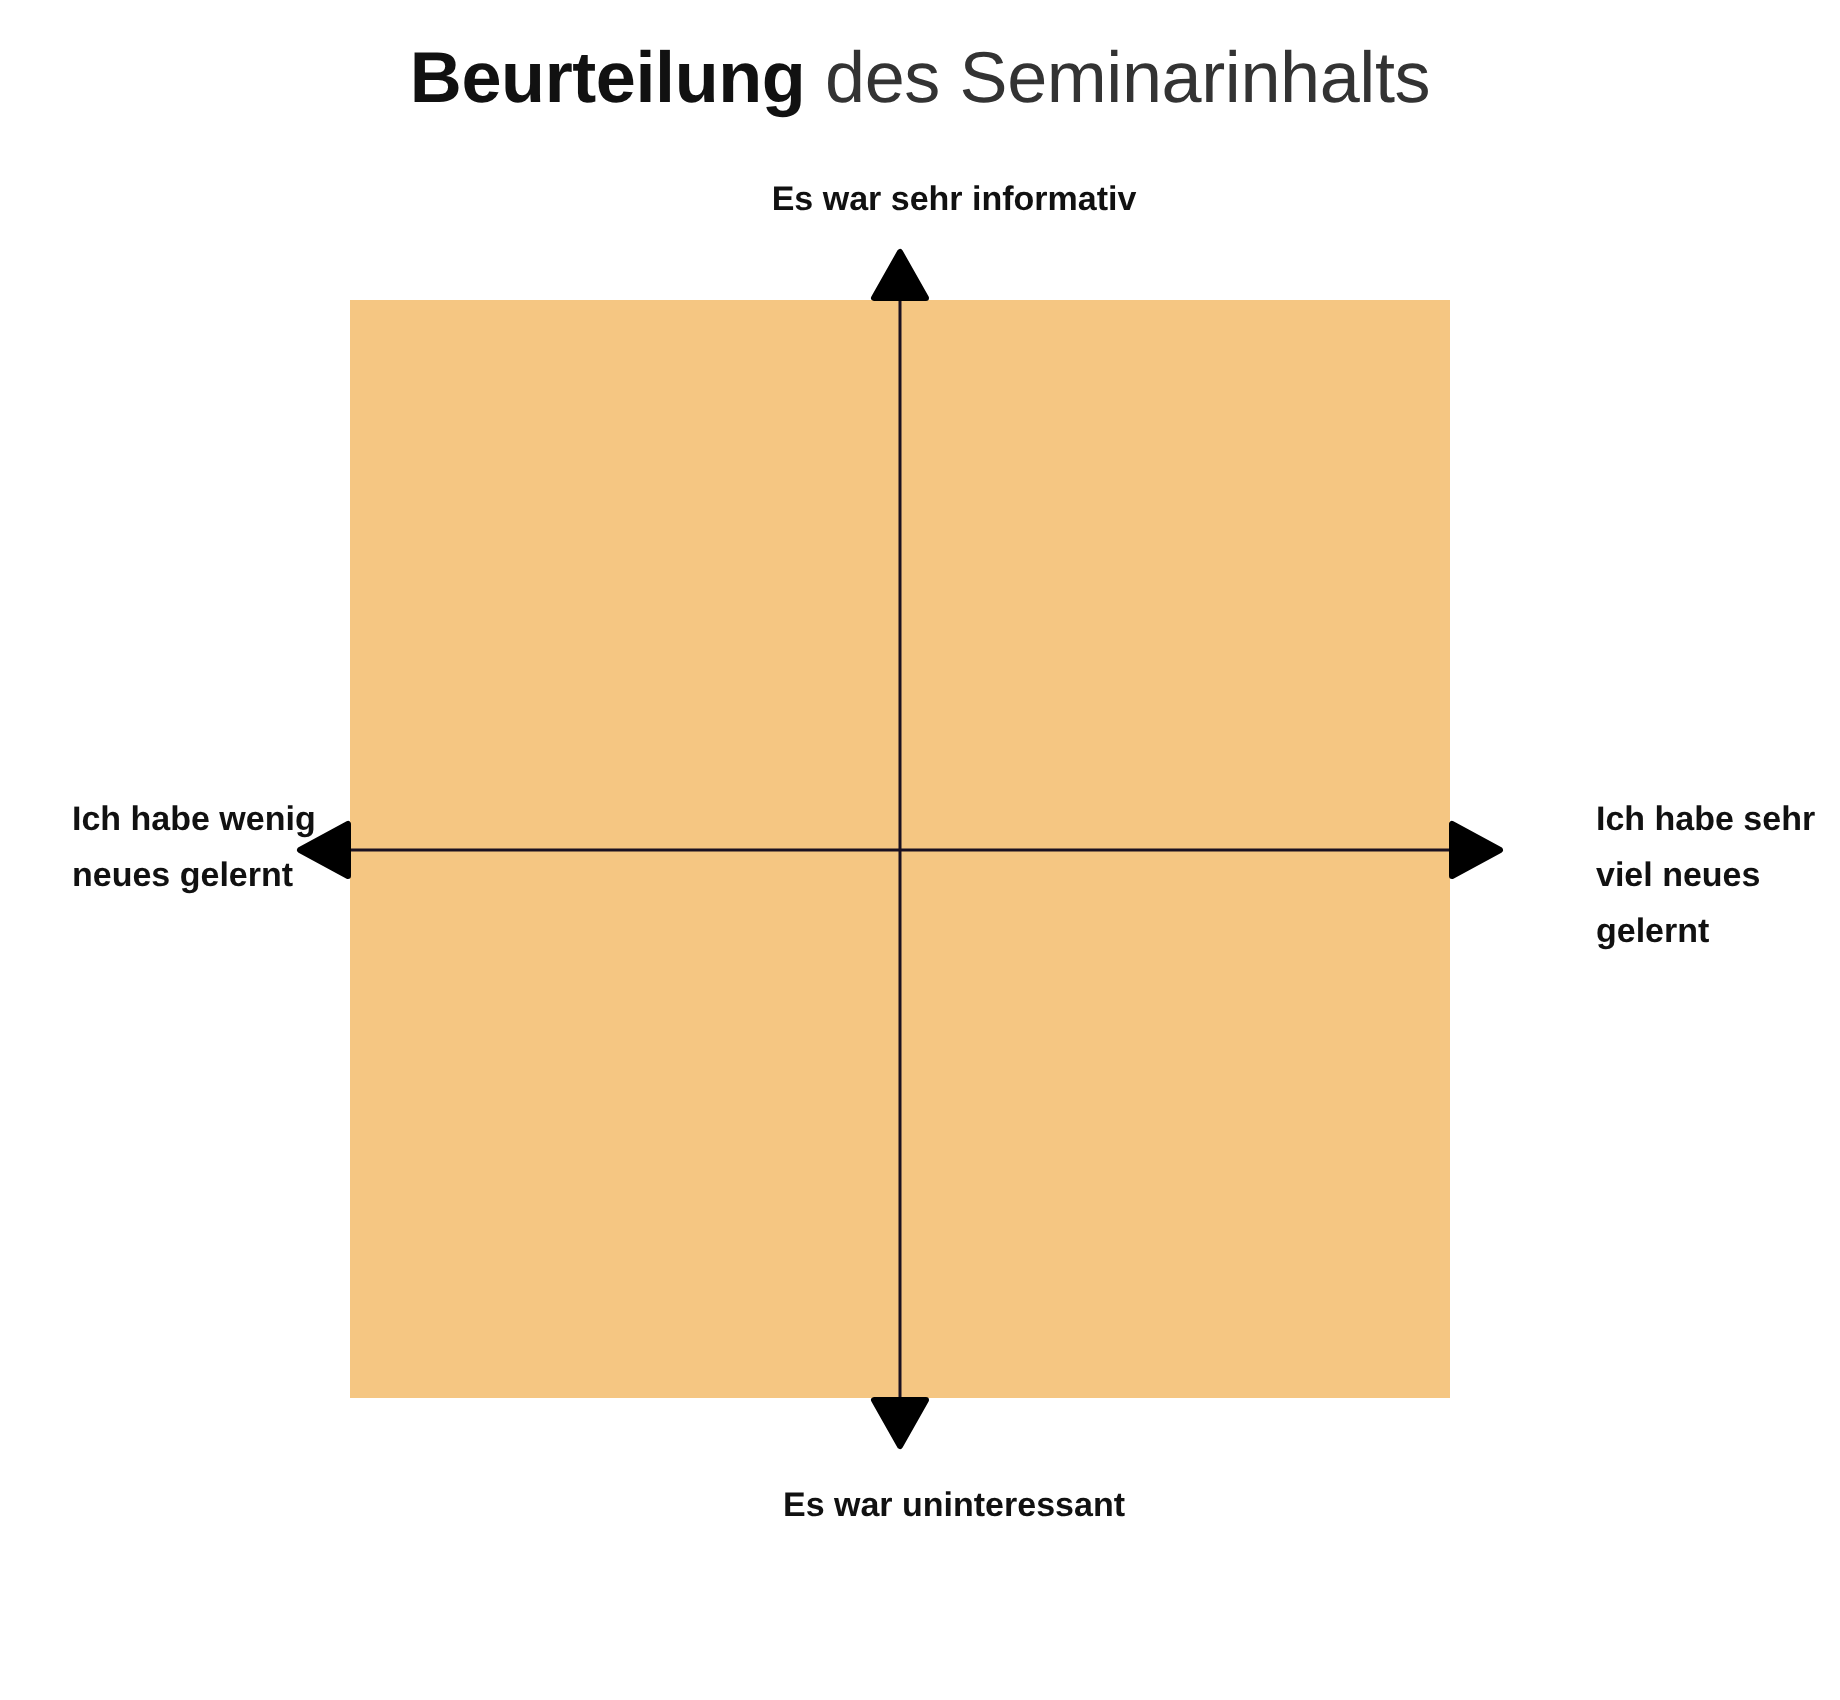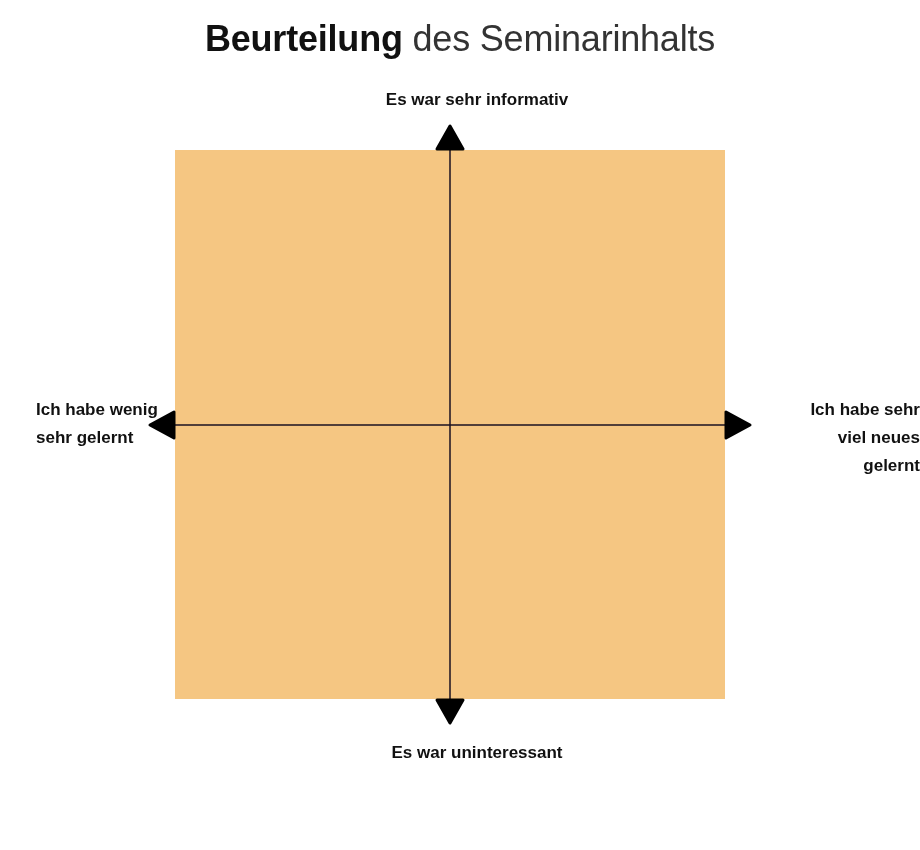--- a/index.html
+++ b/index.html
@@ -6,32 +6,32 @@
     body { width: 920px; height: 850px; position: relative; overflow: hidden;
            font-family: "Liberation Sans", "DejaVu Sans", sans-serif; color: #111111; }
     .title { position: absolute; left: 0; top: 18px; width: 920px; text-align: center;
              font-size: 36px; letter-spacing: -0.2px; }
     .title .bold { font-weight: bold; color: #111111; }
     .title .light { font-weight: normal; color: #333333; }
     .label { position: absolute; font-size: 17px; font-weight: bold; color: #111111; line-height: 28px; padding-left: 27px; }
     .label-top { left: 0; width: 900px; top: 86px; text-align: center; }
     .label-bottom { left: 0; width: 900px; top: 739px; text-align: center; }
     .label-left { left: 9px; top: 396px; white-space: pre-line; }
-    .label-right { left: 771px; top: 396px; white-space: pre-line; text-align: right; }
+    .label-right { left: 771px; top: 396px; white-space: pre-line; }
     svg.axes { position: absolute; left: 0; top: 0; width: 920px; height: 850px; }
   </style>
 </head>
 <body>
 
 <div class="title"><span class="bold">Beurteilung</span><span class="light"> des Seminarinhalts</span></div>
 
 <div class="label label-top">Es war sehr informativ</div>
 <div class="label label-bottom">Es war uninteressant</div>
 <div class="label label-left">Ich habe wenig
-sehr gelernt</div>
+neues gelernt</div>
 <div class="label label-right">Ich habe sehr
 viel neues gelernt</div>
 
 <svg class="axes" viewBox="0 0 920 850">
   <rect x="175" y="150" width="550" height="549" fill="#F5C682"></rect>
   <line x1="450" y1="140" x2="450" y2="710" stroke="#1A1020" stroke-width="1.5"></line>
   <line x1="165" y1="425" x2="735" y2="425" stroke="#1A1020" stroke-width="1.5"></line>
   <polygon points="450,126 437,149 463,149" fill="#000" stroke="#000" stroke-width="3" stroke-linejoin="round"></polygon>
   <polygon points="450,723 437,700 463,700" fill="#000" stroke="#000" stroke-width="3" stroke-linejoin="round"></polygon>
   <polygon points="150,425 174,412 174,438" fill="#000" stroke="#000" stroke-width="3" stroke-linejoin="round"></polygon>

